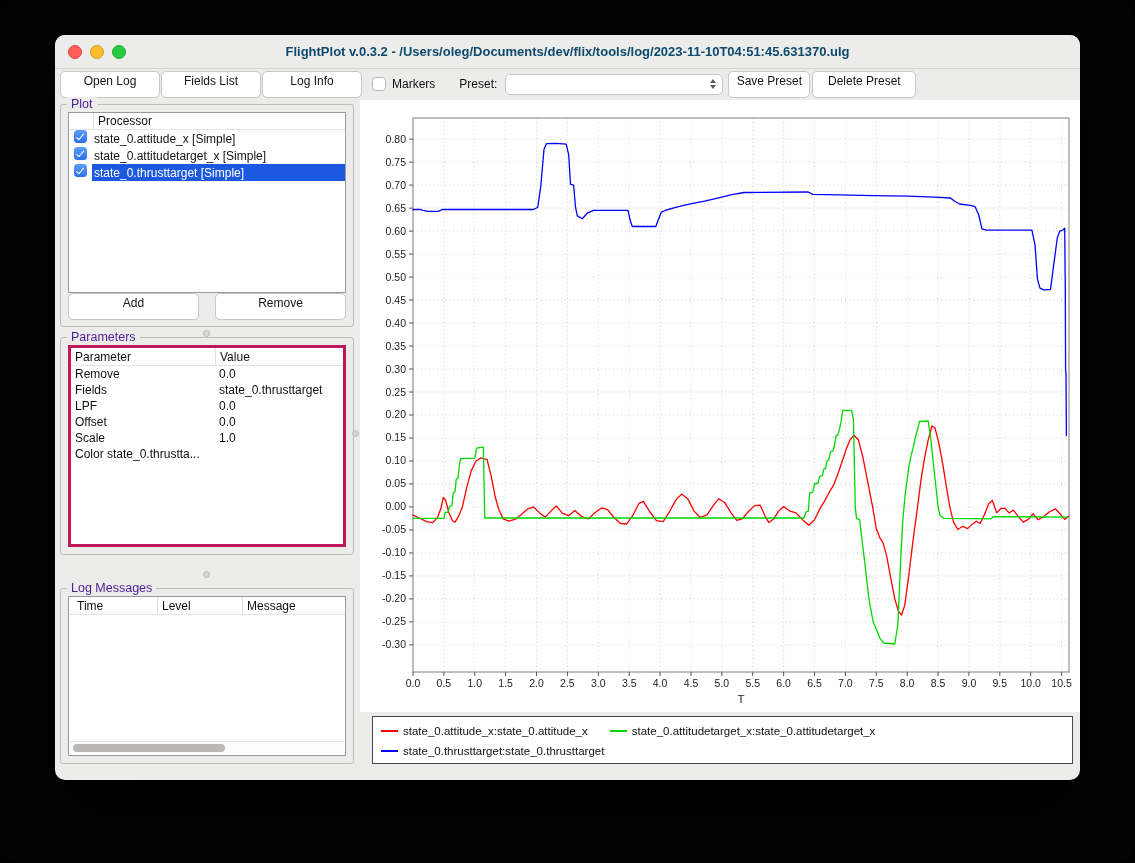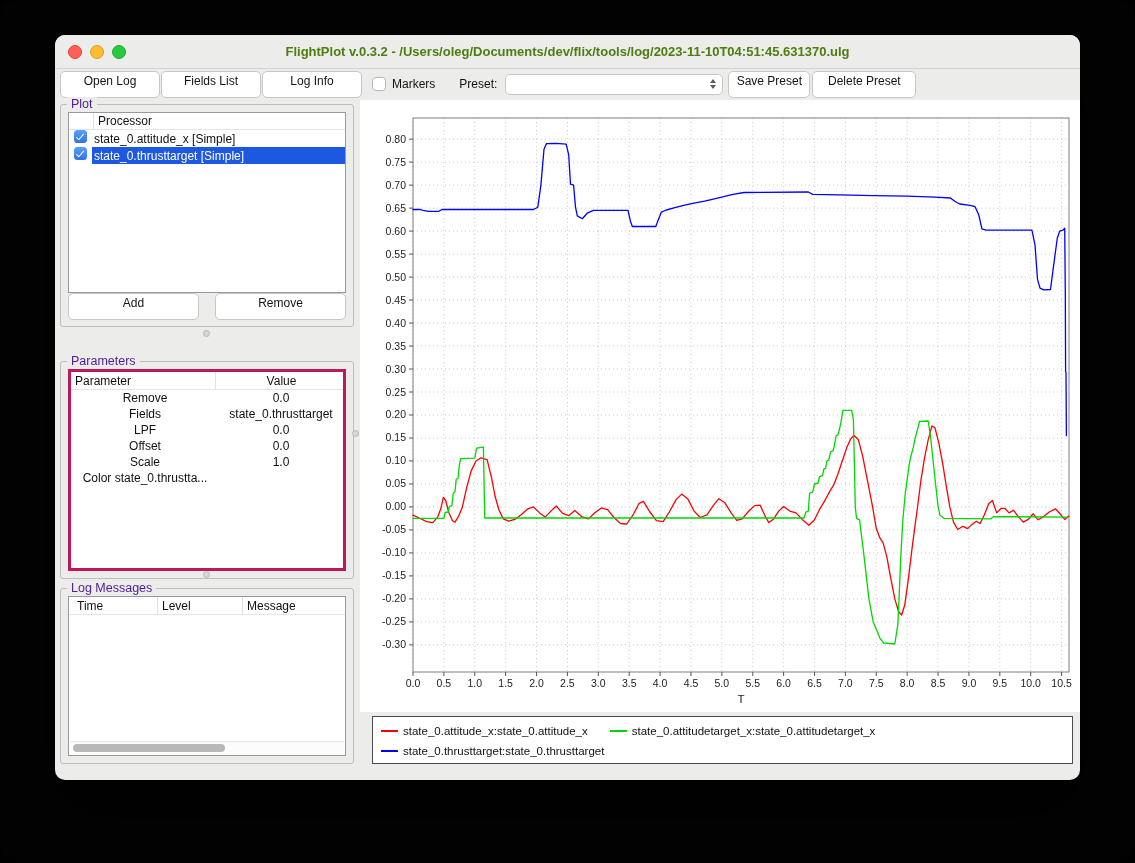--- a/index.html
+++ b/index.html
@@ -3,21 +3,21 @@
 <meta charset="utf-8">
 <style>
   html,body{margin:0;padding:0;background:#000;}
   body{width:1135px;height:863px;font-family:"Liberation Sans",sans-serif;-webkit-font-smoothing:antialiased;}
   .stage{position:relative;width:1135px;height:863px;background:#030303;border-radius:16px;overflow:hidden;}
   .window{position:absolute;left:55px;top:35px;width:1025px;height:745px;background:#ECECEA;border-radius:10px;
           box-shadow:0 30px 70px rgba(0,0,0,.85);overflow:hidden;}
   
   .titlebar{position:relative;height:33px;background:#ECECEA;border-bottom:1px solid #D4D3D2;
             display:flex;align-items:center;justify-content:center;}
-  .title{font-size:13px;font-weight:bold;color:#4d7c0f;}
+  .title{font-size:13px;font-weight:bold;color:#0c4a6e;}
   .lights{position:absolute;left:13px;top:10px;display:flex;gap:8px;}
   .light{width:12px;height:12px;border-radius:50%;}
   .light.red{background:#FF5F57;border:0.5px solid #E0443E;}
   .light.yellow{background:#FEBC2E;border:0.5px solid #D89E24;}
   .light.green{background:#28C840;border:0.5px solid #1DAD2B;}
   
   .toolbar{position:absolute;left:0;top:37px;width:100%;height:24px;display:flex;align-items:center;font-size:12px;color:#111;}
   .btn{background:#FFFFFF;border:1px solid #C8C7C6;border-radius:5px;height:27px;line-height:19px;text-align:center;
        color:#141414;font-size:12px;box-sizing:border-box;}
   .tb-btn{width:100px;margin-right:1px;}
@@ -29,21 +29,21 @@
   .combo .stepper{position:absolute;right:4px;top:2px;width:11px;height:15px;display:flex;flex-direction:column;
                   align-items:center;justify-content:center;gap:2px;}
   .tri-up{width:0;height:0;border-left:3.5px solid transparent;border-right:3.5px solid transparent;border-bottom:4.5px solid #5c5c5c;}
   .tri-dn{width:0;height:0;border-left:3.5px solid transparent;border-right:3.5px solid transparent;border-top:4.5px solid #5c5c5c;}
   .sv-btn{width:82px;margin-left:5px;}
   .del-btn{width:104px;margin-left:2px;}
   
   .group{position:absolute;border:1px solid #BEBDBC;border-radius:3px;}
   .gtitle{position:absolute;top:-8px;left:6px;background:#ECECEA;padding:0 4px;font-size:12.5px;color:#4c1d95;}
   .plot-group{left:5px;top:69px;width:292px;height:221px;}
-  .params-group{left:5px;top:326px;width:292px;height:216px;text-align:center;}
+  .params-group{left:5px;top:302px;width:292px;height:216px;}
   .log-group{left:5px;top:553px;width:292px;height:174px;}
   
   .plist{position:absolute;left:7px;top:7px;right:7px;height:179px;background:#fff;border:1px solid #9A9999;overflow:hidden;}
   .plist-head{height:16px;display:flex;align-items:center;font-size:12px;color:#111;border-bottom:1px solid #E4E4E4;}
   .plist-head .hspacer{width:24px;border-right:1px solid #E0E0E0;height:100%;}
   .plist-head .htext{padding-left:4px;}
   .lrow{height:17px;display:flex;align-items:flex-start;font-size:12px;color:#111;background:#fff;cursor:default;}
   .cb{width:13px;height:13px;border-radius:3.5px;margin:0 5px 0 5px;flex:none;background:linear-gradient(#5AA0F9,#2E70E8);position:relative;}
   .cb.on::after{content:"";position:absolute;left:4.2px;top:1.6px;width:3.2px;height:7px;border:solid #fff;
                 border-width:0 1.6px 1.6px 0;transform:rotate(40deg);}
@@ -122,20 +122,26 @@
       <span class="gtitle">Plot</span>
       <div class="plist">
         <div class="plist-head">
           <span class="hspacer"></span>
           <span class="htext">Processor</span>
         </div>
         <div class="lrow">
           <span class="cb on"></span>
           <span class="labwrap">
               <span>state_0.attitude_x [Simple]</span>
+            </span>
+        </div>
+        <div class="lrow">
+          <span class="cb on"></span>
+          <span class="labwrap">
+              <span>state_0.attitudetarget_x [Simple]</span>
             </span>
         </div>
         <div class="lrow on">
           <span class="cb on"></span>
           <span class="labwrap">
               <span>state_0.thrusttarget [Simple]</span>
             </span>
         </div>
       </div>
       <div class="list-btns">

